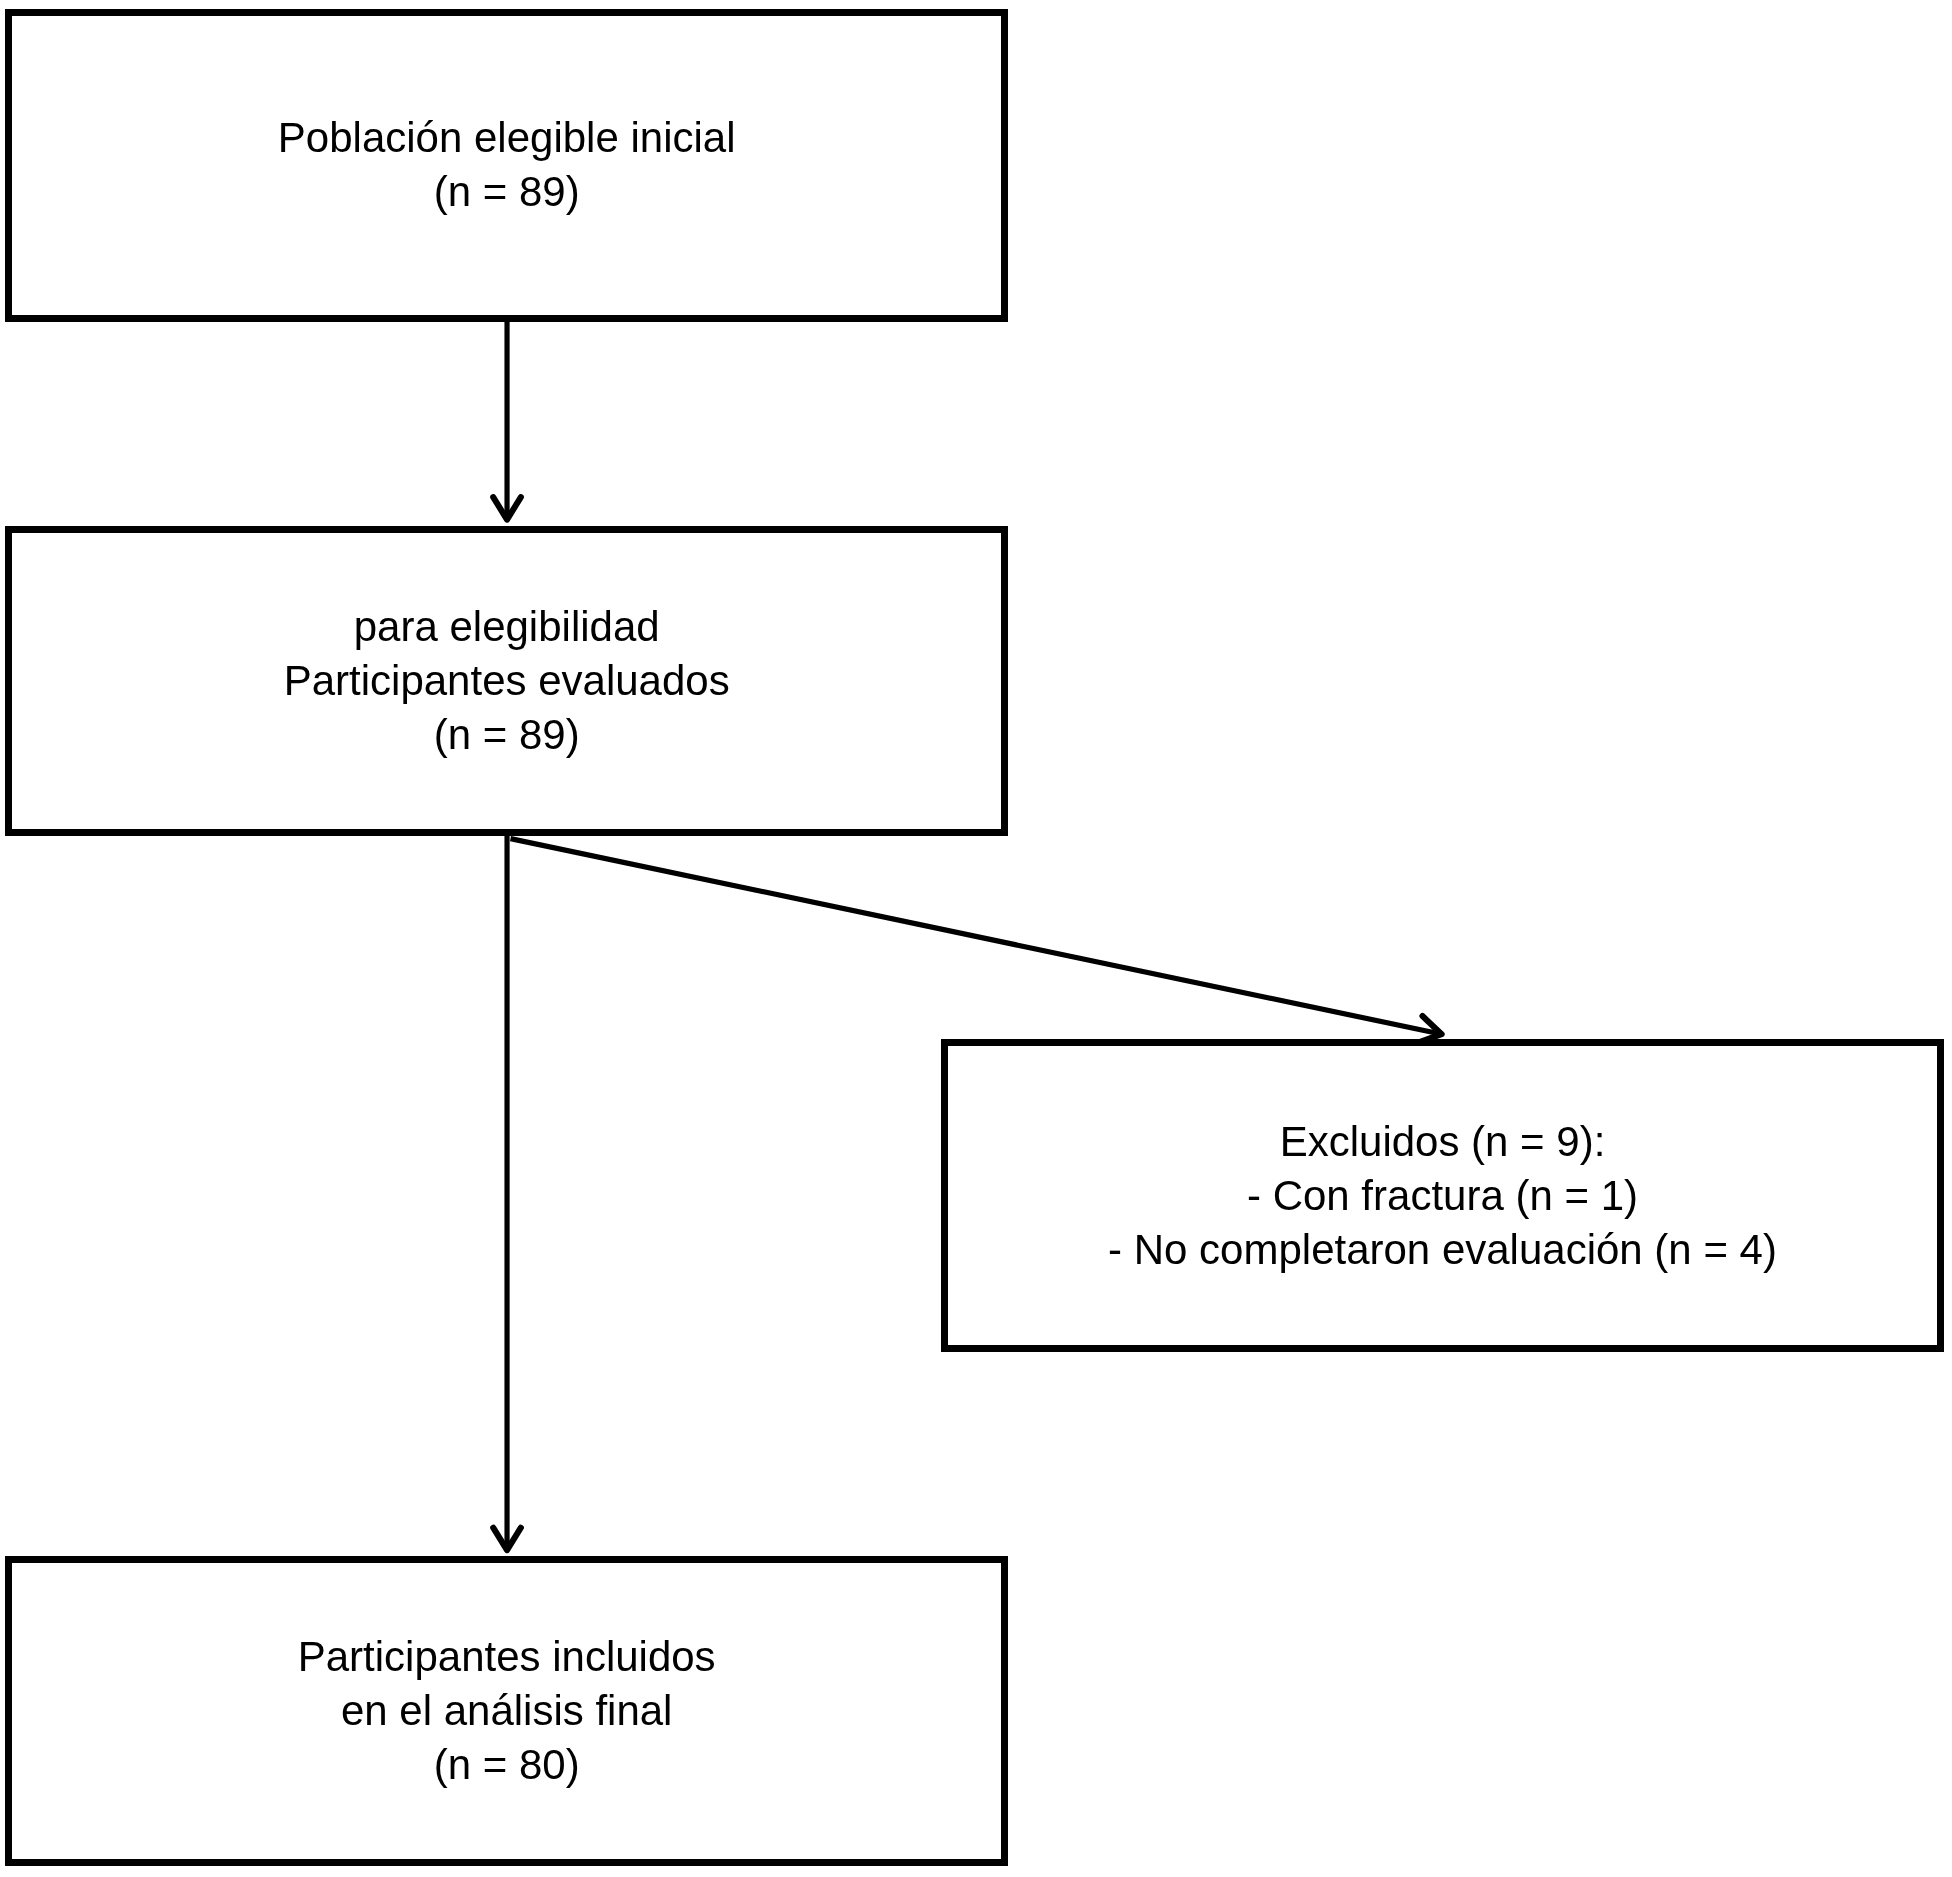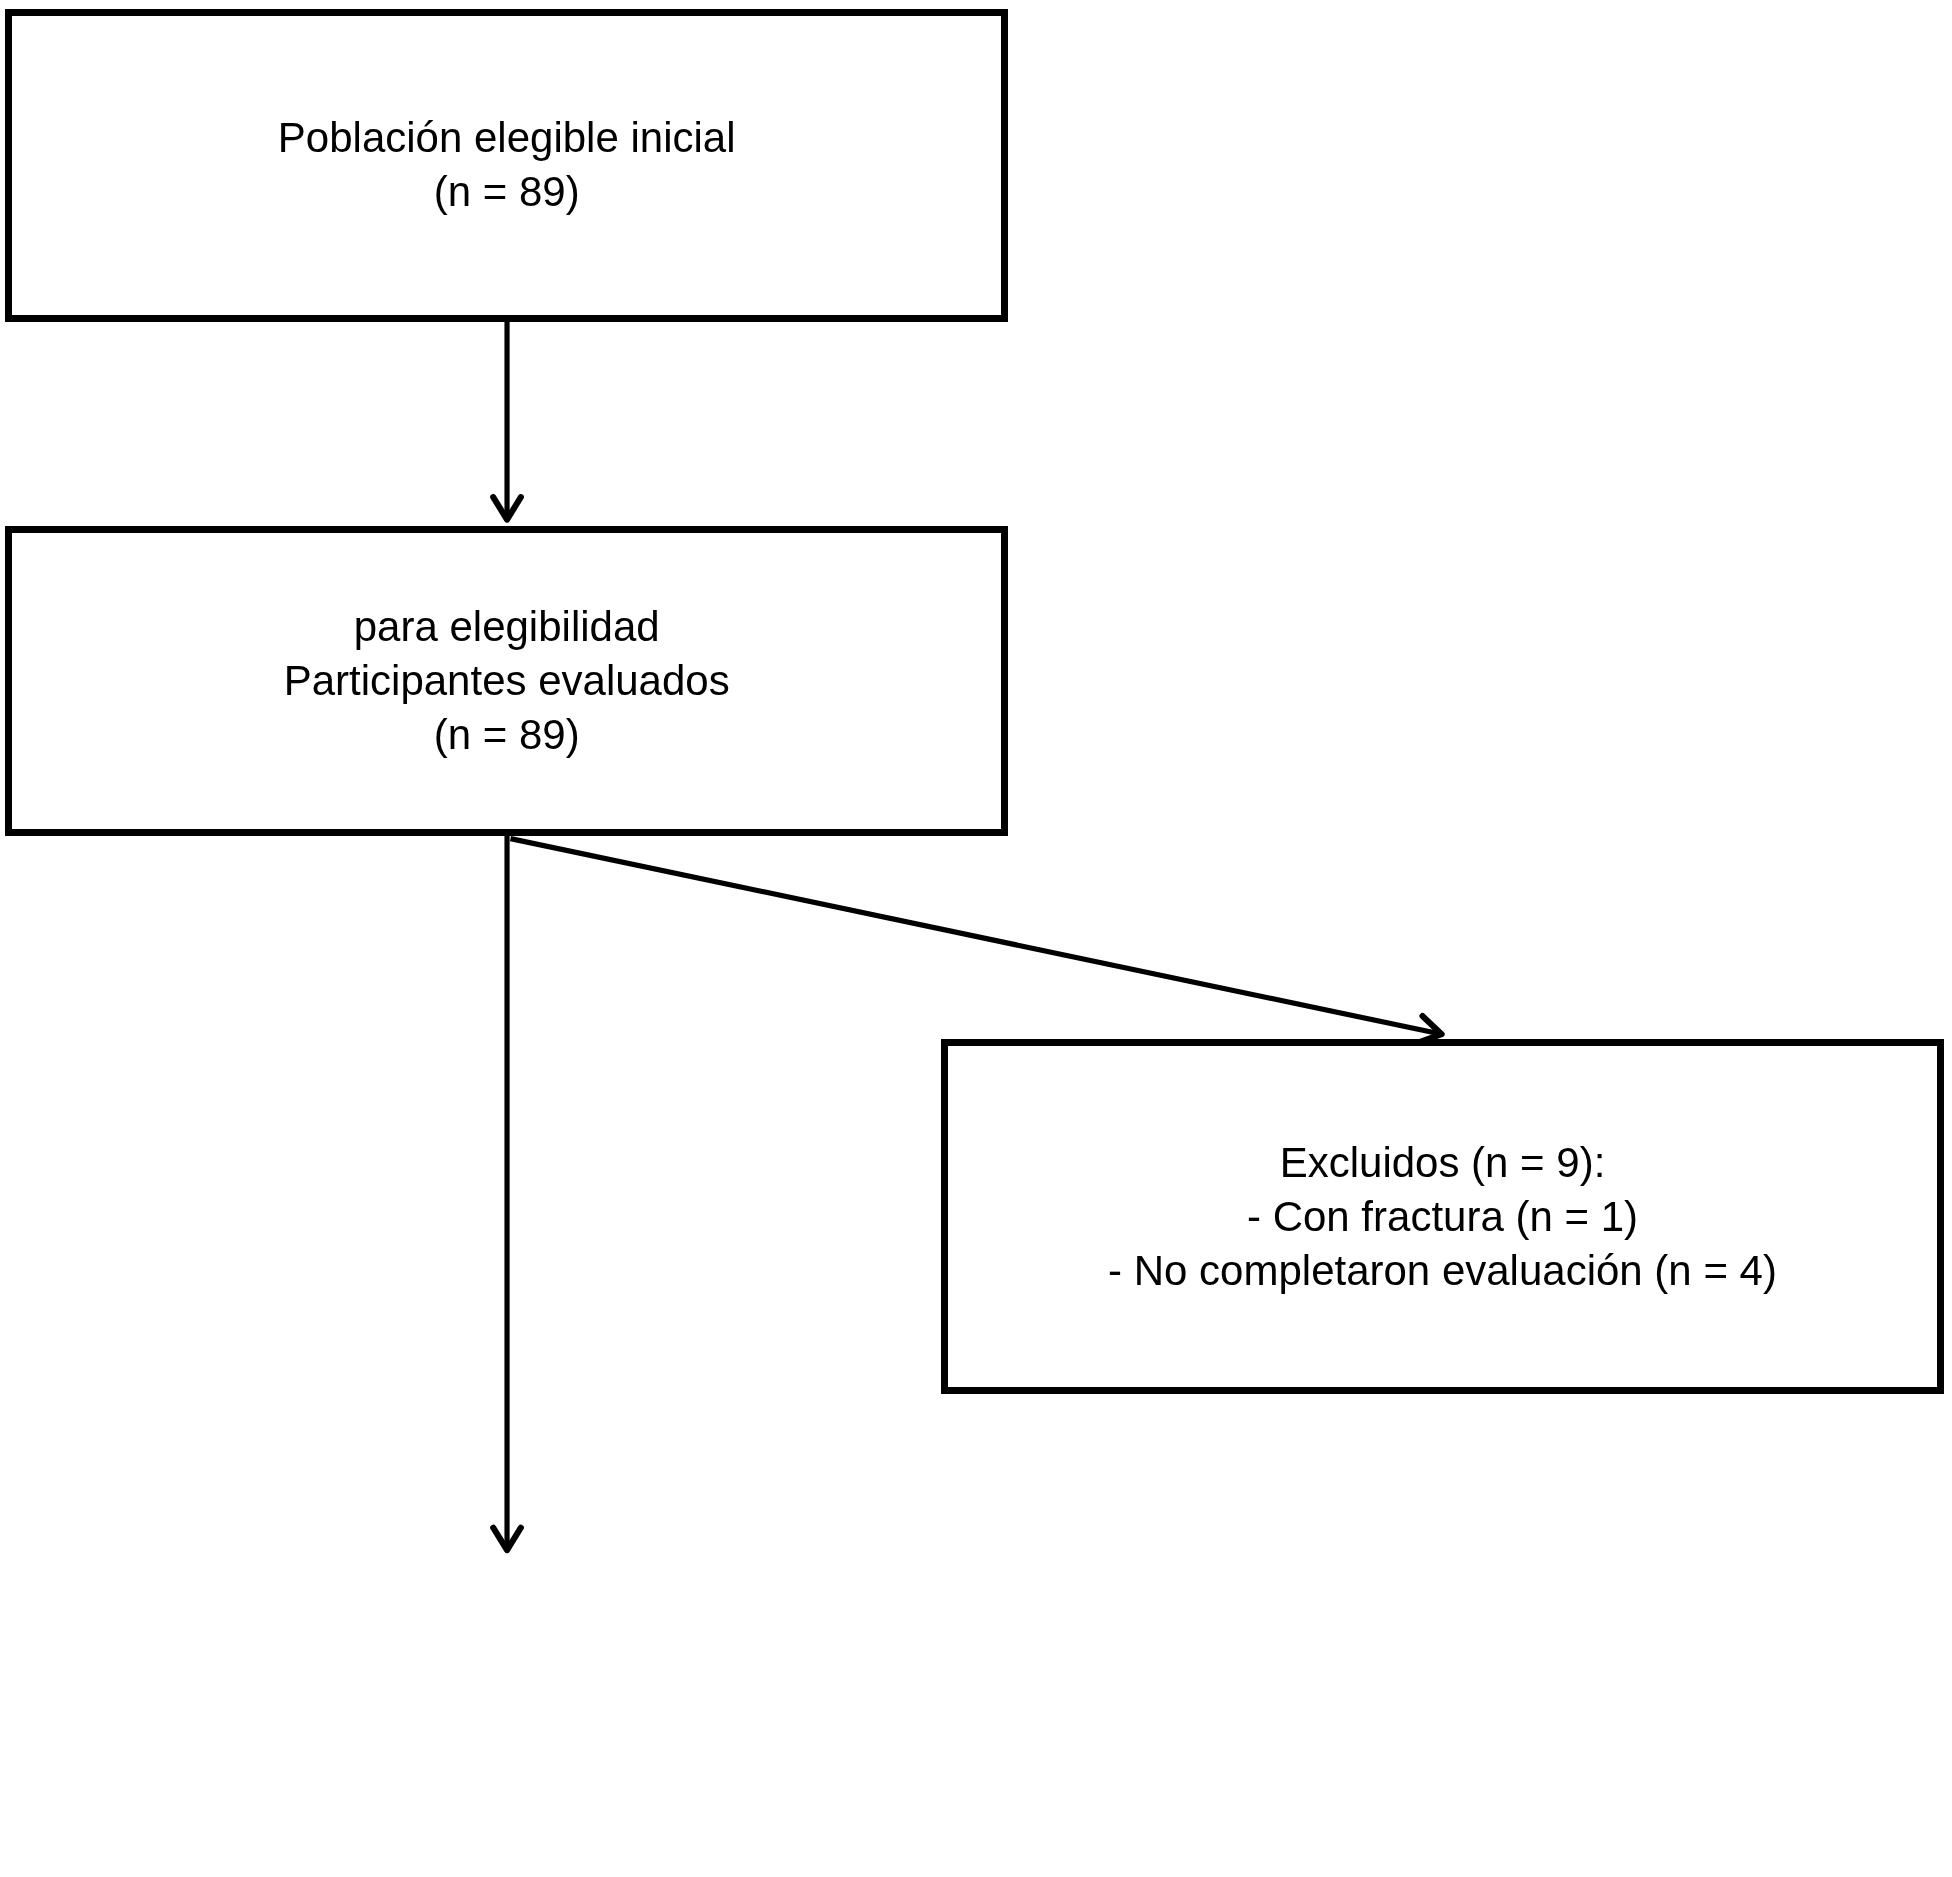--- a/index.html
+++ b/index.html
@@ -37,21 +37,21 @@
     text-align: center;
     font-size: 42px;
     line-height: 54px;
   }
   .fbox span {
     display: block;
     white-space: nowrap;
   }
   .box-initial   { left: 5.2px;    top: 8.6px;   width: 1003px; height: 313px; }
   .box-assessed  { left: 5.2px;    top: 526px;  width: 1003px; height: 310px; }
-  .box-excluded  { left: 941px; top: 1039px; width: 1003px; height: 355px; }
+  .box-excluded  { left: 941px; top: 1039px; width: 1003px; height: 313px; }
   .box-final     { left: 5.2px;    top: 1556px; width: 1003px; height: 310px; }
 </style>
 </head>
 <body>
 
 <div class="canvas">
 
   <svg class="arrows-layer" viewBox="0 0 2258 2171" xmlns="http://www.w3.org/2000/svg" aria-hidden="true">
     <defs>
       <marker id="vhead" markerUnits="userSpaceOnUse" markerWidth="64" markerHeight="64" refX="29" refY="30" orient="auto">
@@ -73,15 +73,20 @@
     <span>Participantes evaluados</span>
     <span>(n = 89)</span>
   </div>
 
   <div class="fbox box-excluded">
     <span>Excluidos (n = 9):</span>
     <span>- Con fractura (n = 1)</span>
     <span>- No completaron evaluación (n = 4)</span>
   </div>
 
+  <div class="fbox box-final">
+    <span>Participantes incluidos</span>
+    <span>en el análisis final</span>
+    <span>(n = 80)</span>
+  </div>
 
 </div>
 
 
 </body></html>

